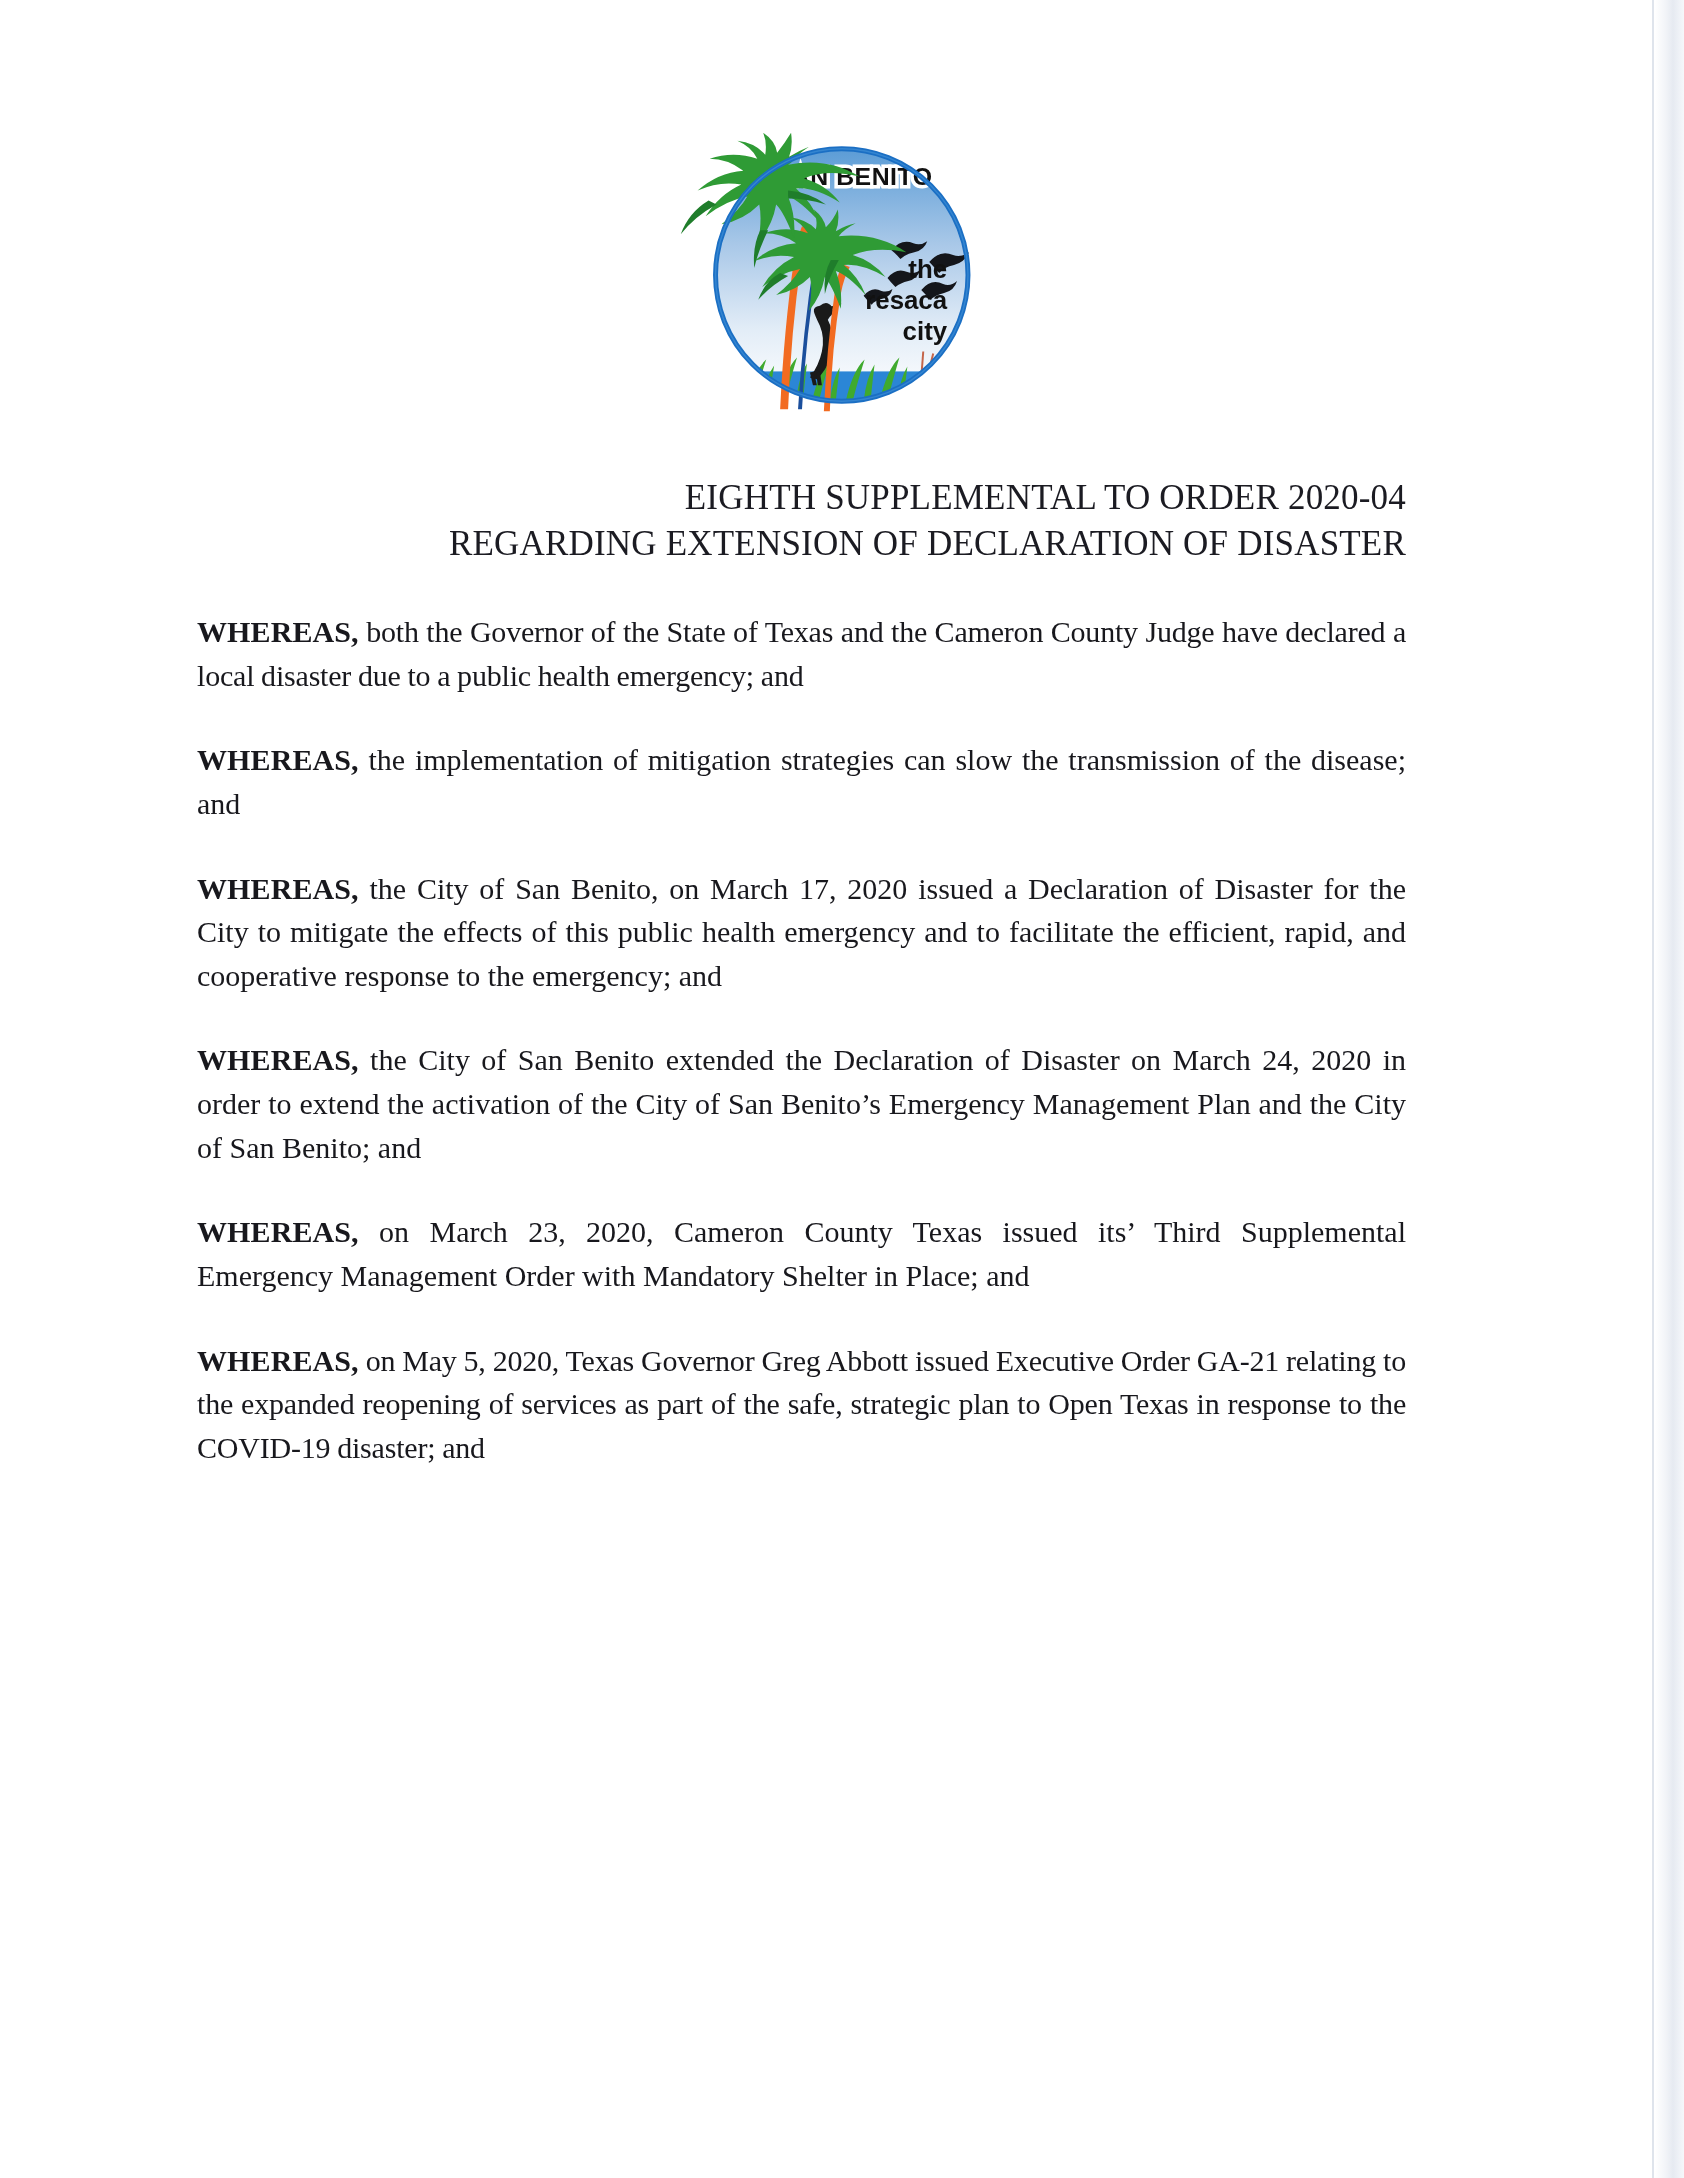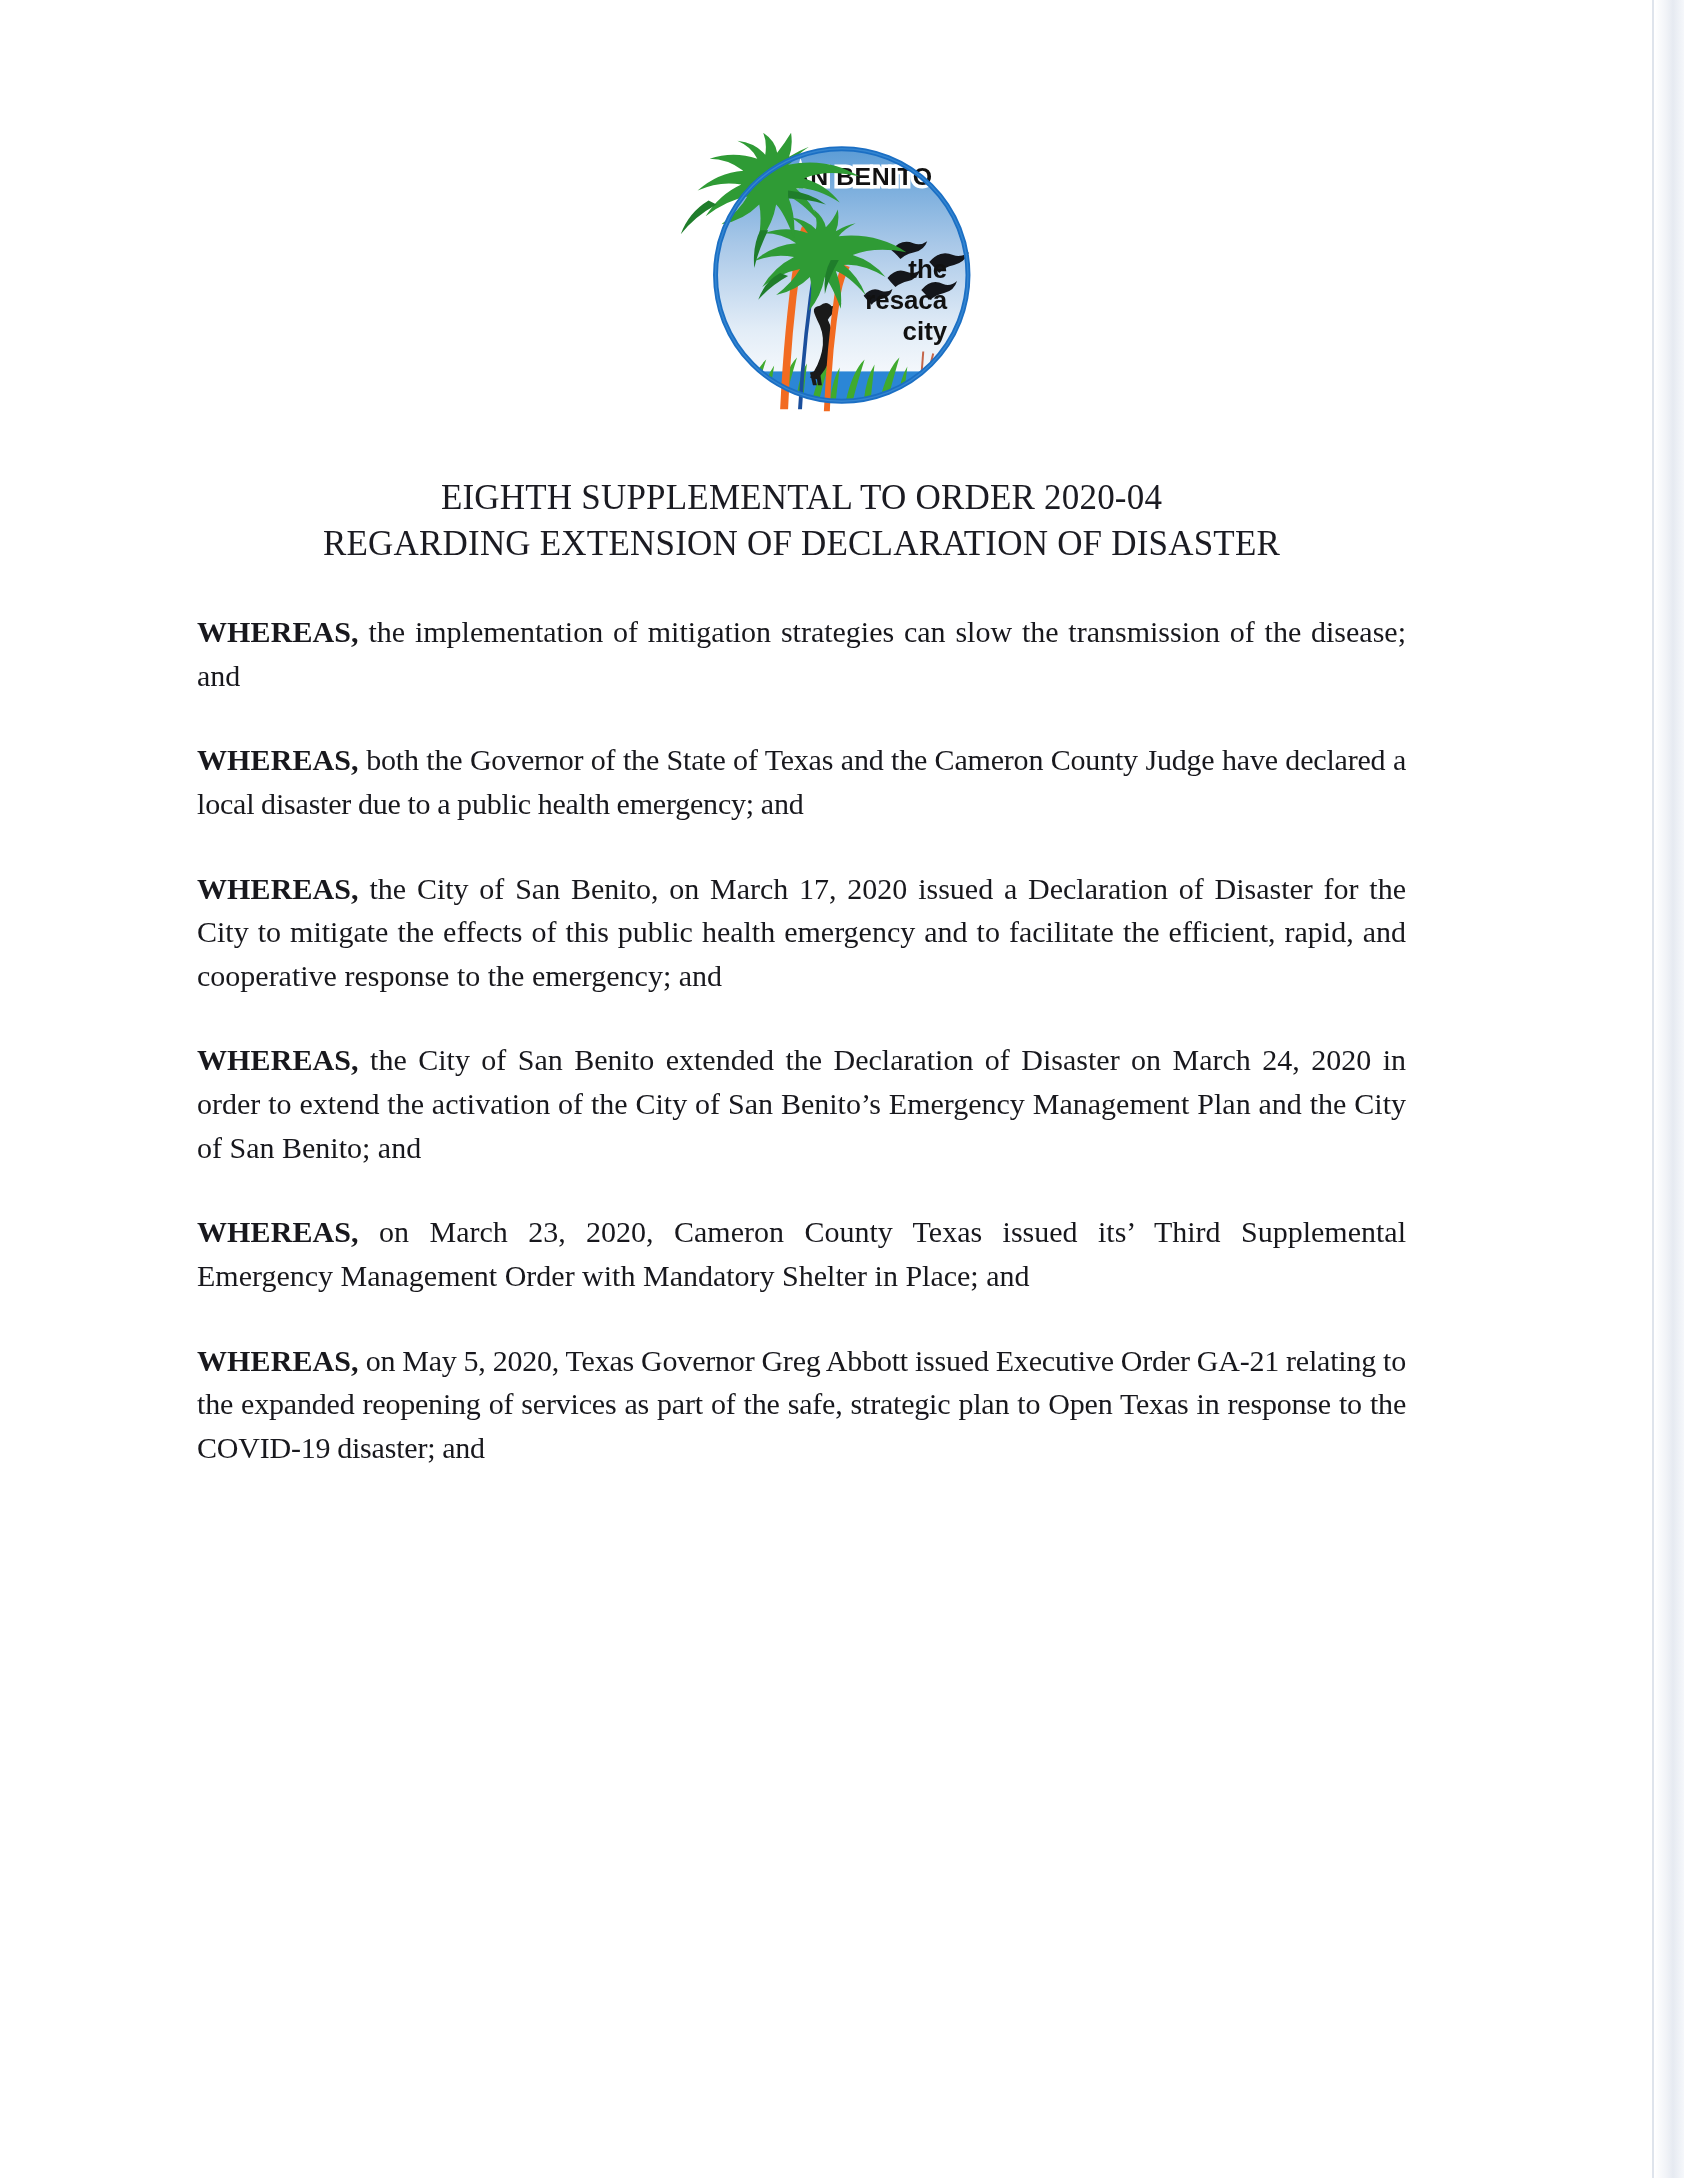--- a/index.html
+++ b/index.html
@@ -69,21 +69,21 @@
   }
   .seal svg {
     display: block;
     width: 418px;
     height: 328px;
   }
 
   
   .doc-title {
     margin-top: 36px;
-    text-align: center;
+    text-align: right;
     font-size: 35px;
     line-height: 1.30;
     letter-spacing: 0.2px;
     font-weight: 400;
     color: #1b1b22;
   }
   .doc-title .line { display: block; white-space: nowrap; }
 
   
   .body-block {
@@ -224,29 +224,29 @@
     </div>
 
     <div class="doc-title">
       <span class="line">EIGHTH SUPPLEMENTAL TO ORDER 2020-04</span>
       <span class="line">REGARDING EXTENSION OF DECLARATION OF DISASTER</span>
     </div>
 
     <div class="body-block">
 
 
-      <p class="whereas-p">
-        <span class="lead">WHEREAS,</span><span> the implementation of mitigation strategies can slow the transmission of the disease; and</span>
-      </p>
-
       <p class="whereas-p narrow">
         <span class="lead">WHEREAS,</span><span> both the Governor of the State of Texas and the Cameron County Judge have declared a local disaster due to a public health emergency; and</span>
       </p>
 
       <p class="whereas-p">
+        <span class="lead">WHEREAS,</span><span> the implementation of mitigation strategies can slow the transmission of the disease; and</span>
+      </p>
+
+      <p class="whereas-p">
         <span class="lead">WHEREAS,</span><span> the City of San Benito, on March 17, 2020 issued a Declaration of Disaster for the City to mitigate the effects of this public health emergency and to facilitate the efficient, rapid, and cooperative response to the emergency; and</span>
       </p>
 
       <p class="whereas-p">
         <span class="lead">WHEREAS,</span><span> the City of San Benito extended the Declaration of Disaster on March 24, 2020 in order to extend the activation of the City of San Benito’s Emergency Management Plan and the City of San Benito; and</span>
       </p>
 
       <p class="whereas-p">
         <span class="lead">WHEREAS,</span><span> on March 23, 2020, Cameron County Texas issued its’ Third Supplemental Emergency Management Order with Mandatory Shelter in Place; and</span>
       </p>

